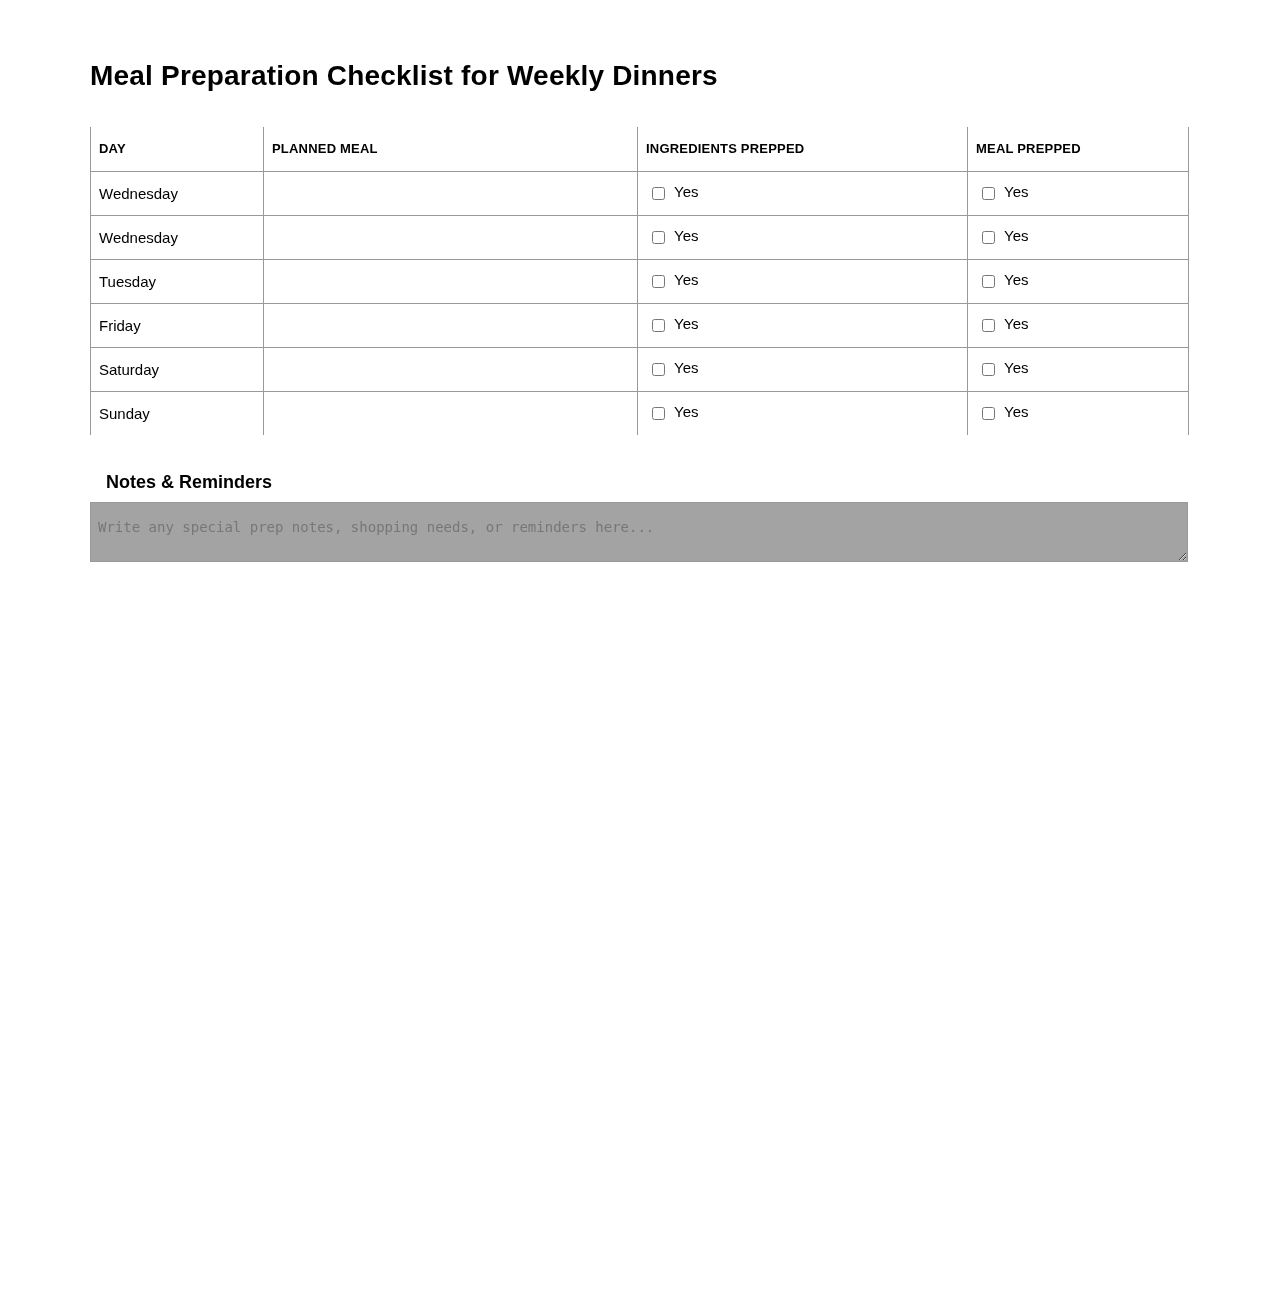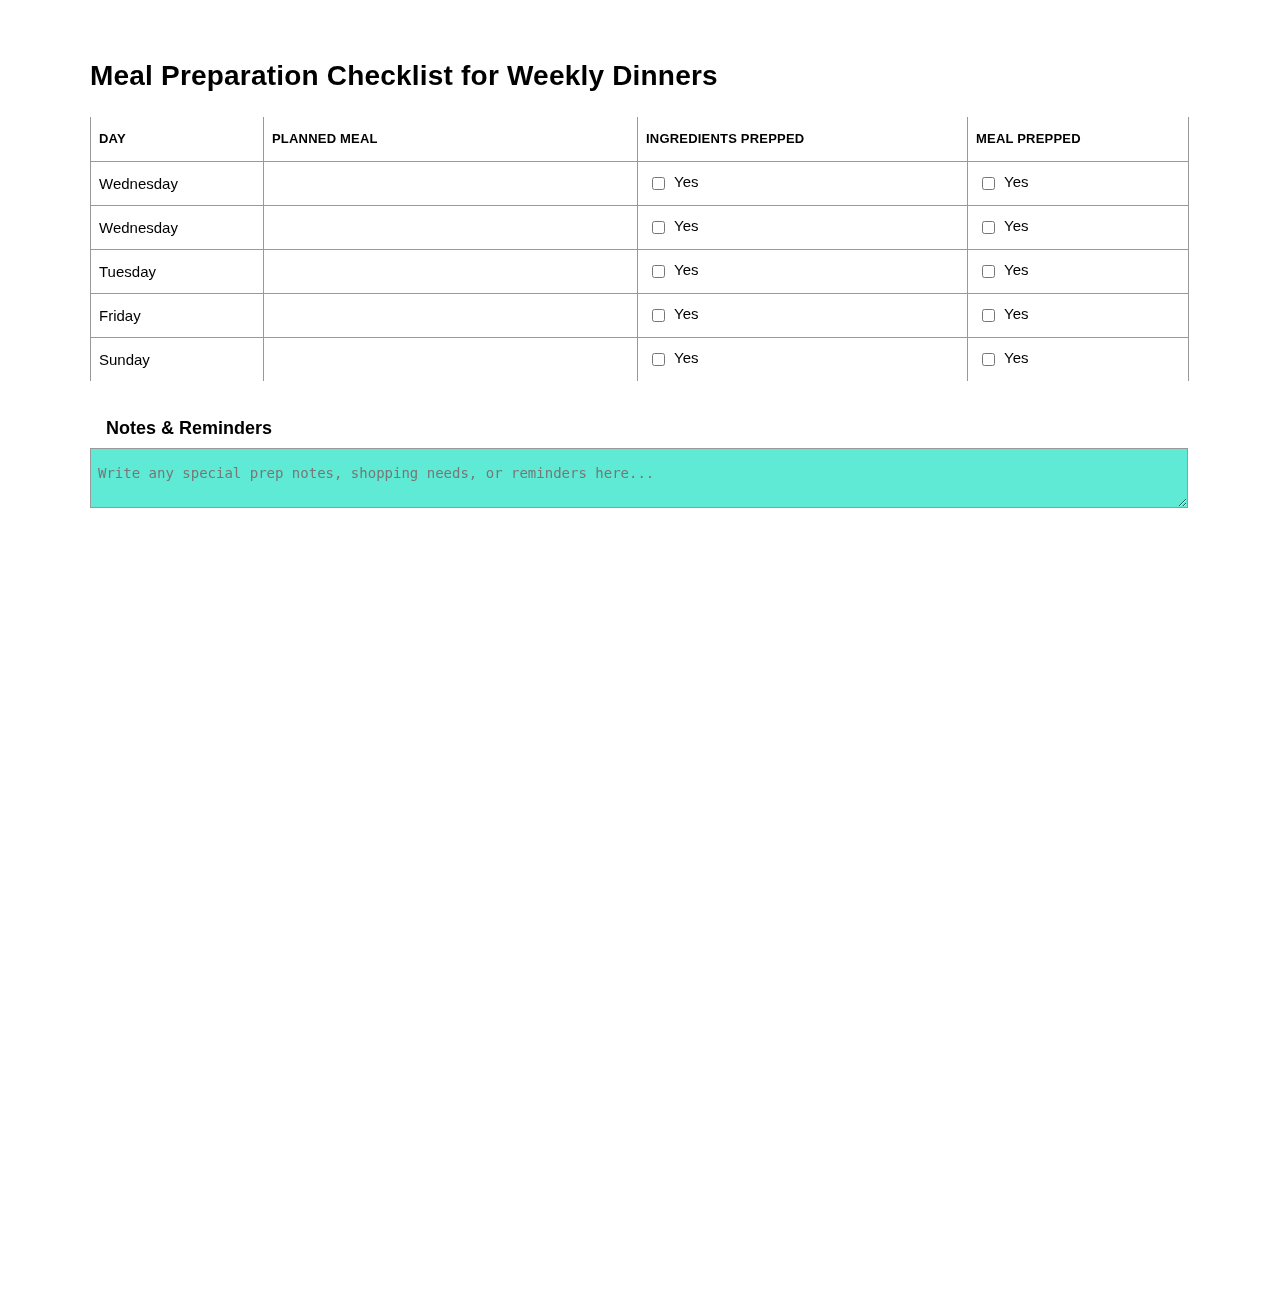--- a/index.html
+++ b/index.html
@@ -14,21 +14,21 @@
     min-height: 1300px;
   }
   .page {
     width: 1098px;
     padding: 59px 90px 0 90px;
   }
   h1.page-title {
     font-size: 28px;
     line-height: 1.2;
     font-weight: bold;
-    margin: 0 0 24px 0;
+    margin: 0 0 34px 0;
     letter-spacing: 0.2px;
   }
   table.meal-table {
     border-collapse: collapse;
     table-layout: fixed;
     width: 1098px;
     font-size: 15px;
   }
   .meal-table th,
   .meal-table td {
@@ -73,21 +73,21 @@
     font-size: 18px;
     font-weight: bold;
     margin: 37px 0 9px 16px;
   }
   textarea.notes-area {
     display: block;
     width: 1098px;
     height: 60px;
     box-sizing: border-box;
     border: 1px solid #999999;
-    background: #5eead4;
+    background: #a3a3a3;
     padding: 15px 7px;
     font-family: "DejaVu Sans Mono", monospace;
     font-size: 14px;
     line-height: 1.35;
     color: #333333;
     resize: both;
   }
   textarea.notes-area::placeholder {
     color: #777777;
   }
@@ -157,20 +157,32 @@
           <td class="check-cell"><label class="check-label">
               <input type="checkbox" style="">
               <span>Yes</span>
             </label></td>
           <td class="check-cell"><label class="check-label">
               <input type="checkbox" style="">
               <span>Yes</span>
             </label></td>
         </tr>
         <tr>
+          <td>Saturday</td>
+          <td></td>
+          <td class="check-cell"><label class="check-label">
+              <input type="checkbox" style="">
+              <span>Yes</span>
+            </label></td>
+          <td class="check-cell"><label class="check-label">
+              <input type="checkbox" style="">
+              <span>Yes</span>
+            </label></td>
+        </tr>
+        <tr>
           <td>Sunday</td>
           <td></td>
           <td class="check-cell"><label class="check-label">
               <input type="checkbox" style="">
               <span>Yes</span>
             </label></td>
           <td class="check-cell"><label class="check-label">
               <input type="checkbox" style="">
               <span>Yes</span>
             </label></td>

